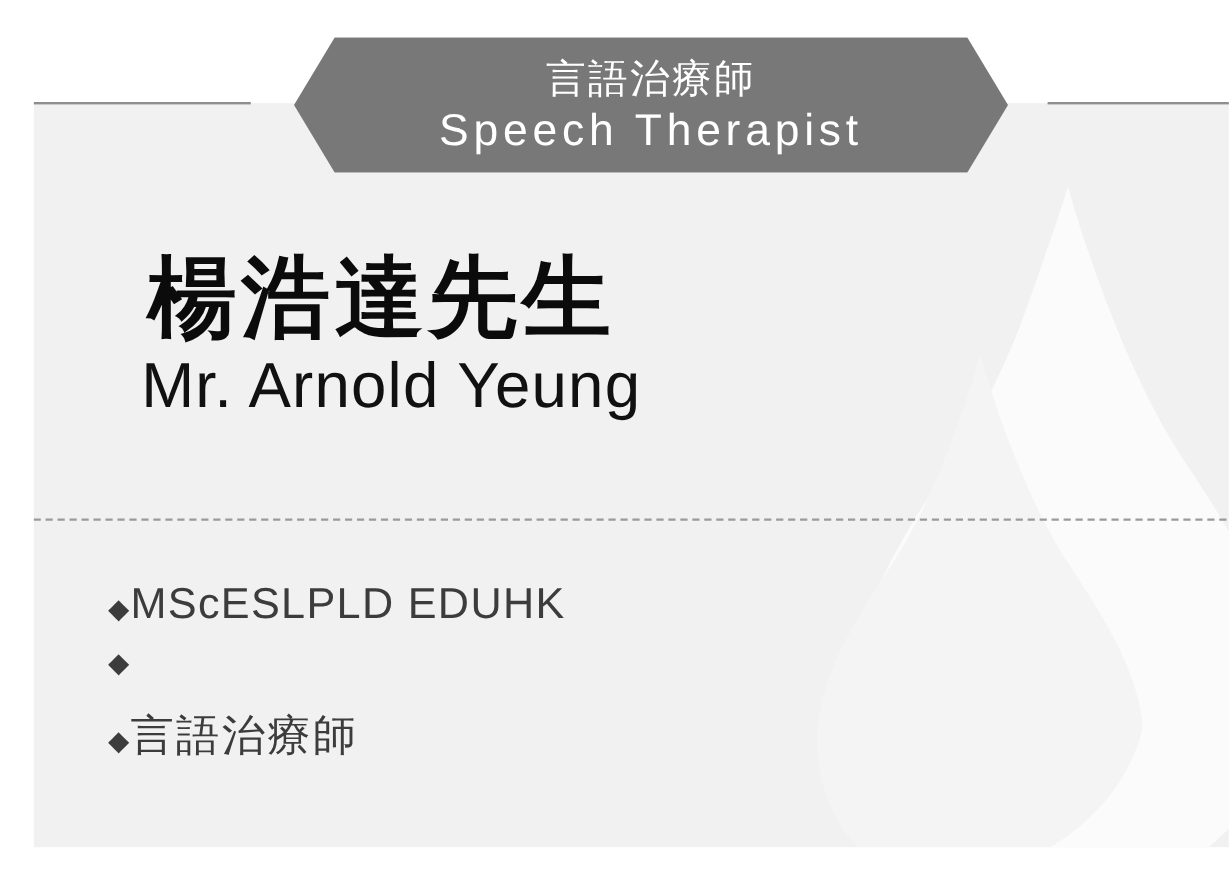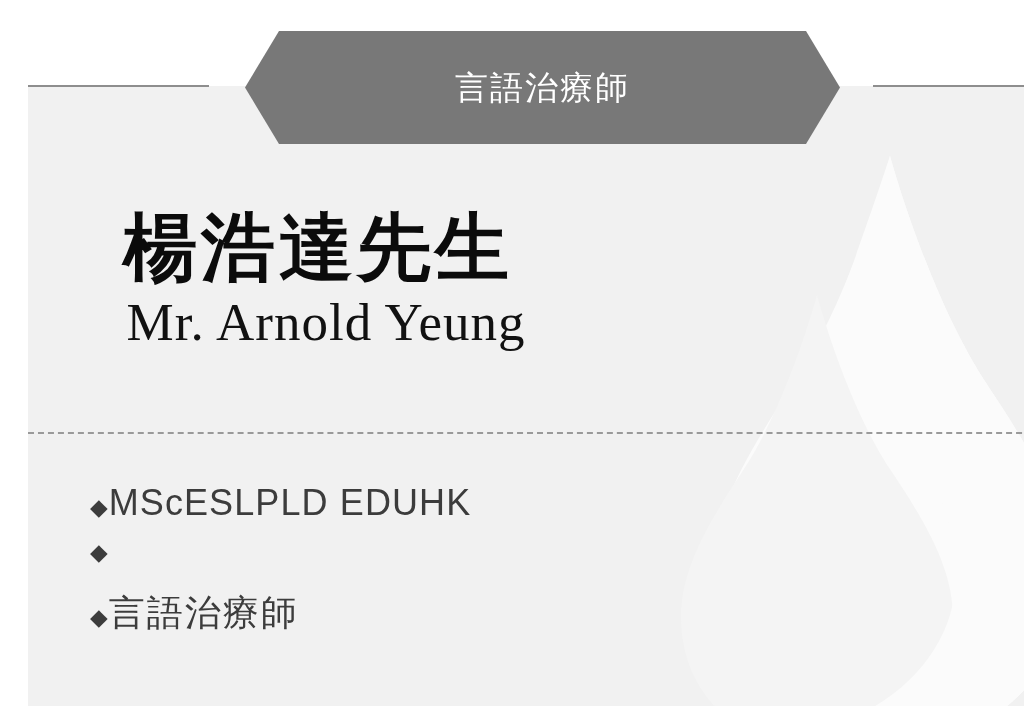--- a/index.html
+++ b/index.html
@@ -86,21 +86,20 @@
 
   
   .name-block {
     position: absolute;
     left: 0;
     top: 205px;
     width: 828px;
     text-align: center;
     padding-right: 248px;
     box-sizing: border-box;
-    font-family: Liberation Serif, serif;
   }
   .name-zh {
     font-size: 74px;
     line-height: 86px;
     font-weight: 700;
     color: #0b0b0b;
     letter-spacing: 4px;
     white-space: nowrap;
   }
   .name-en {
@@ -165,20 +164,21 @@
       <path d="M789 209 C 789 209, 818 318, 864 386 C 902 443, 925 486, 925 532 C 925 609, 864 663, 789 663 C 714 663, 653 609, 653 532 C 653 486, 676 443, 714 386 C 760 318, 789 209, 789 209 Z" fill="#f4f4f4"></path>
       <path d="M862 70 C 862 70, 900 210, 960 300 C 1010 375, 1040 430, 1040 490 C 1040 590, 960 660, 862 660 C 834 660, 808 654, 786 644 C 868 626, 928 563, 928 489 C 928 430, 900 376, 852 302 C 836 277, 822 248, 810 218 C 836 150, 862 70, 862 70 Z" fill="#fbfbfb"></path>
     </svg>
   </div>
 
   <div class="hairline left"></div>
   <div class="hairline right"></div>
 
   <div class="banner">
     <div class="banner-zh">言語治療師</div>
+    <div class="banner-en">Speech Therapist</div>
   </div>
 
   <div class="name-block">
     <div class="name-zh">楊浩達先生</div>
     <div class="name-en">Mr. Arnold Yeung</div>
   </div>
 
   <div class="divider"></div>
 
   <div class="creds">

